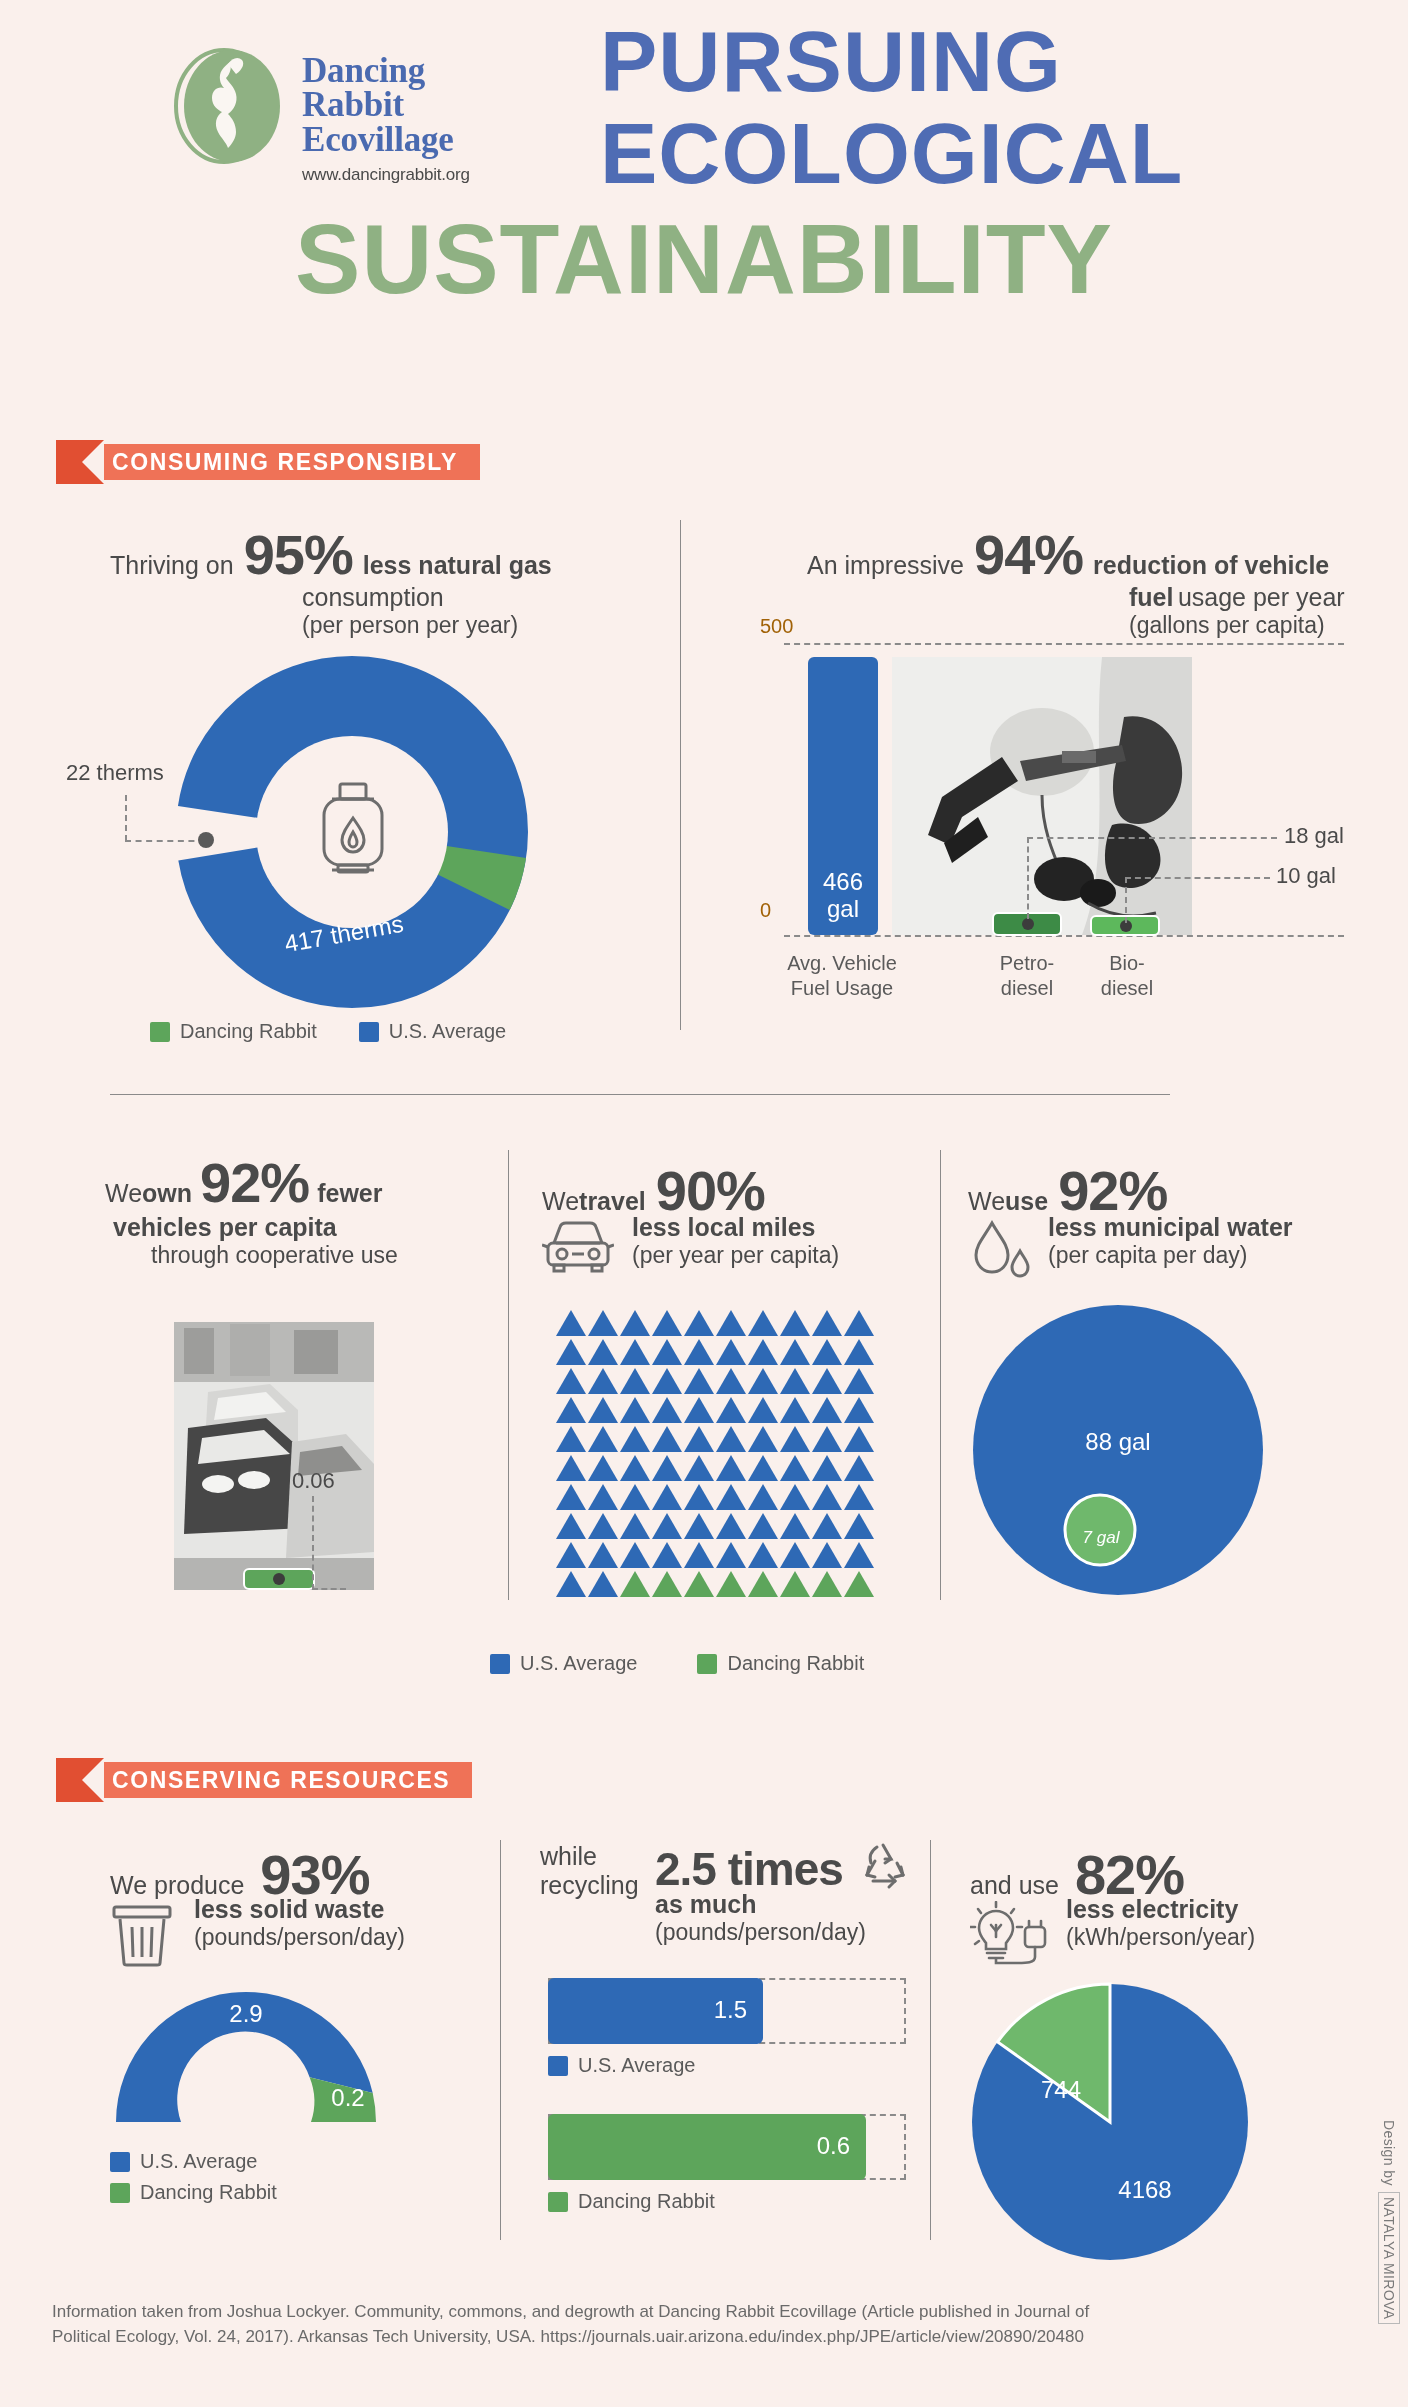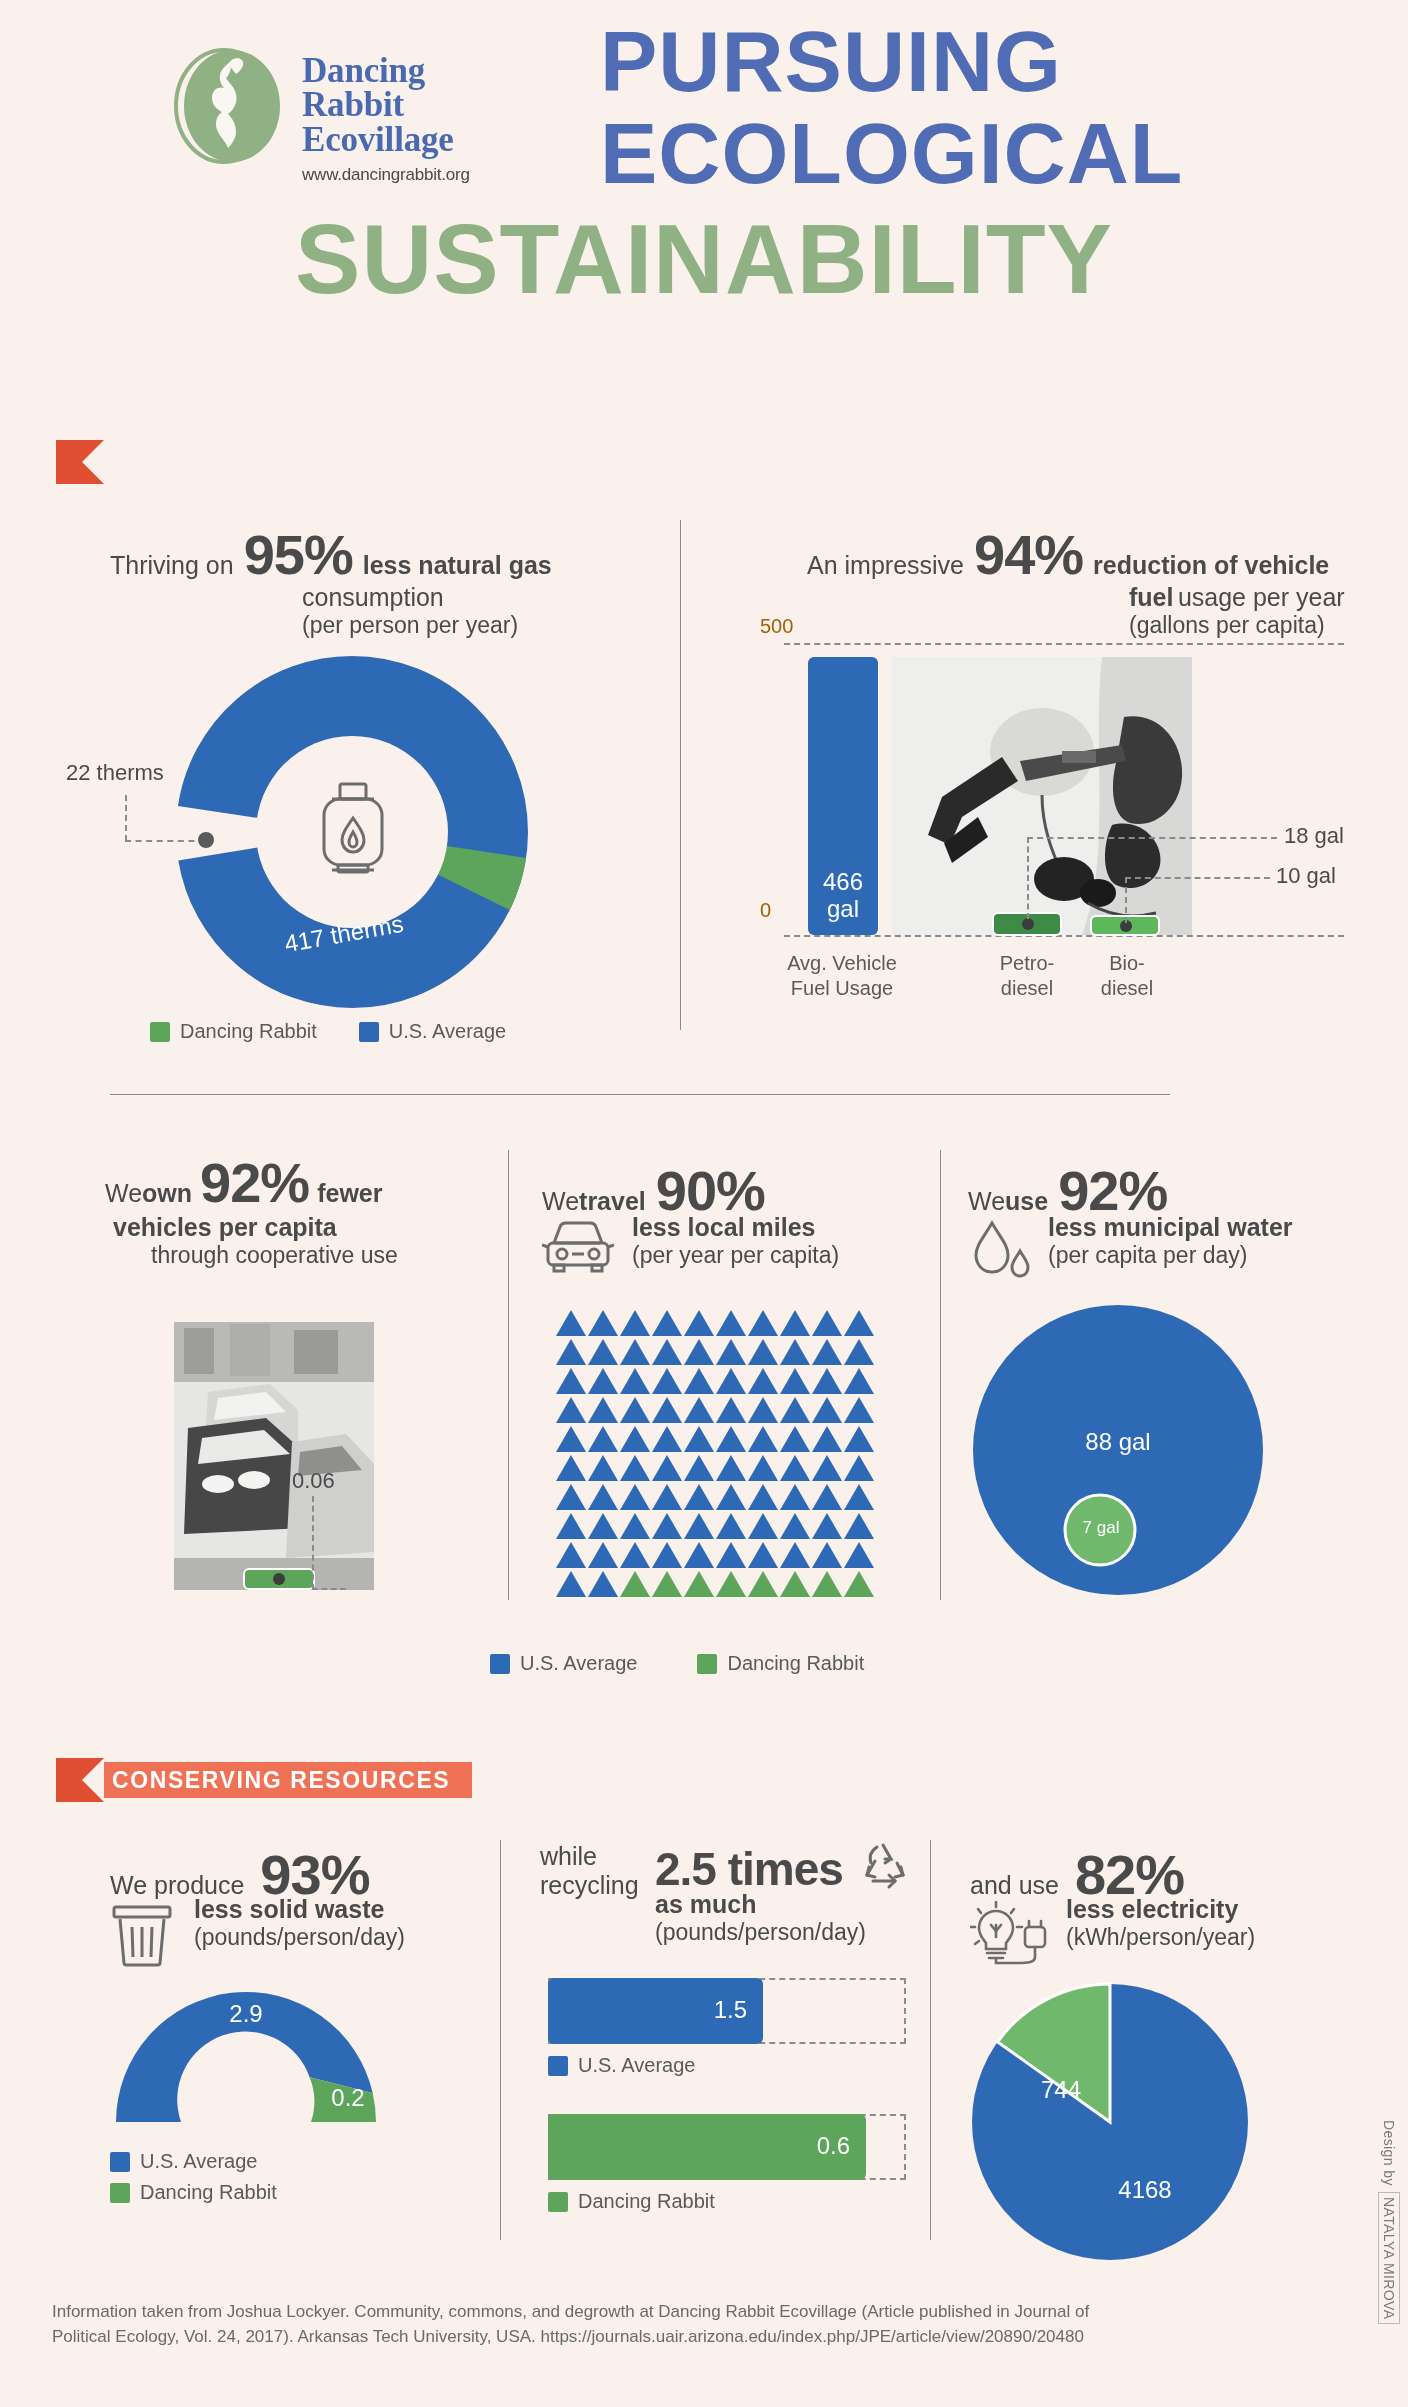--- a/index.html
+++ b/index.html
@@ -127,20 +127,21 @@
         <div class="logo-url">www.dancingrabbit.org</div>
       </div>
     </div>
     <div class="title-1">PURSUING</div>
     <div class="title-2">ECOLOGICAL</div>
     <div class="title-3">SUSTAINABILITY</div>
   </div>
 
   <div class="banner" style="left:56px; top:440px;">
     <div class="banner-tail"></div>
+    <div class="banner-body">CONSUMING RESPONSIBLY</div>
   </div>
 
   <div class="stat-head" style="left:110px; top:522px; width:540px;">
     <div style="display:flex; align-items:baseline; flex-wrap:wrap;">
       <span class="lead">Thriving on</span>
       <span class="big-pct" style="margin:0 10px;">95%</span>
       <span class="desc-b">less natural gas</span>
     </div>
     <div style="margin-left:192px; margin-top:-4px;">
       <div class="desc-n">consumption</div>
@@ -457,21 +458,21 @@
       </div>
     </div>
   </div>
 
   <div style="position:absolute; left:968px; top:1300px;">
     <svg width="300" height="300" viewBox="0 0 300 300">
       <circle cx="150" cy="150" r="145" fill="#2e69b5"></circle>
       <circle cx="132" cy="230" r="35" fill="#6fb86c" stroke="#ffffff" stroke-width="3"></circle>
     </svg>
     <div class="val-w" style="position:absolute; left:0; top:128px; width:300px; text-align:center;">88 gal</div>
-    <div style="position:absolute; left:98px; top:218px; width:70px; text-align:center; color:#fff; font-size:17px;">7 gal</div>
+    <div style="position:absolute; left:98px; top:228px; width:70px; text-align:center; color:#fff; font-size:17px;font-style:italic;">7 gal</div>
   </div>
 
   <div class="legend" style="left:490px; top:1652px;">
     <div class="legend-item">
       <span class="swatch" style="background:#2e69b5;"></span>
       <span class="legend-label">U.S. Average</span>
     </div>
     <div class="legend-item" style="margin-left:48px;">
       <span class="swatch" style="background:#5da55b;"></span>
       <span class="legend-label">Dancing Rabbit</span>

